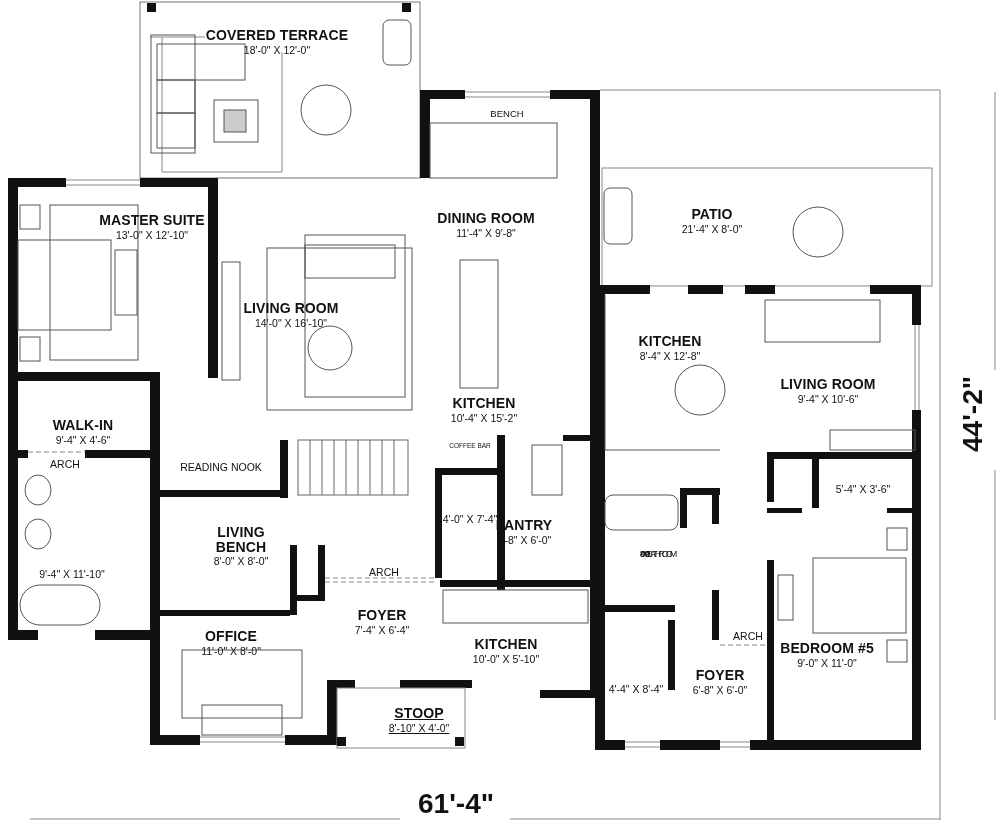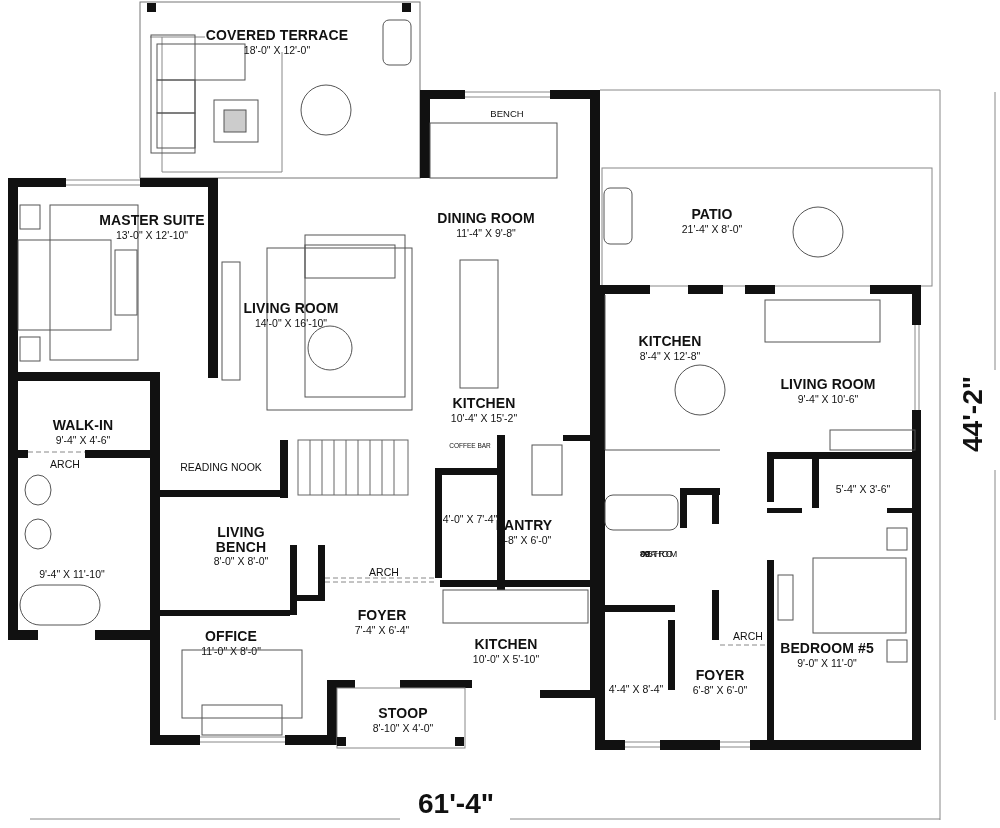--- a/index.html
+++ b/index.html
@@ -224,21 +224,21 @@
   <span class="dim">8'-0" X 8'-0"</span>
 </div>
 <div class="lbl" style="left:231px;top:629px;">
   <span class="name">OFFICE</span>
   <span class="dim">11'-0" X 8'-0"</span>
 </div>
 <div class="lbl" style="left:382px;top:608px;">
   <span class="name">FOYER</span>
   <span class="dim">7'-4" X 6'-4"</span>
 </div>
-<div class="lbl" style="left:403px;top:706px;">
+<div class="lbl" style="left:419px;top:706px;text-decoration:underline;">
   <span class="name">STOOP</span>
   <span class="dim">8'-10" X 4'-0"</span>
 </div>
 <div class="small" style="left:470px;top:513px;">4'-0" X 7'-4"</div>
 <div class="lbl" style="left:524px;top:518px;">
   <span class="name">PANTRY</span>
   <span class="dim">5'-8" X 6'-0"</span>
 </div>
 <div class="lbl" style="left:506px;top:637px;">
   <span class="name">KITCHEN</span>

